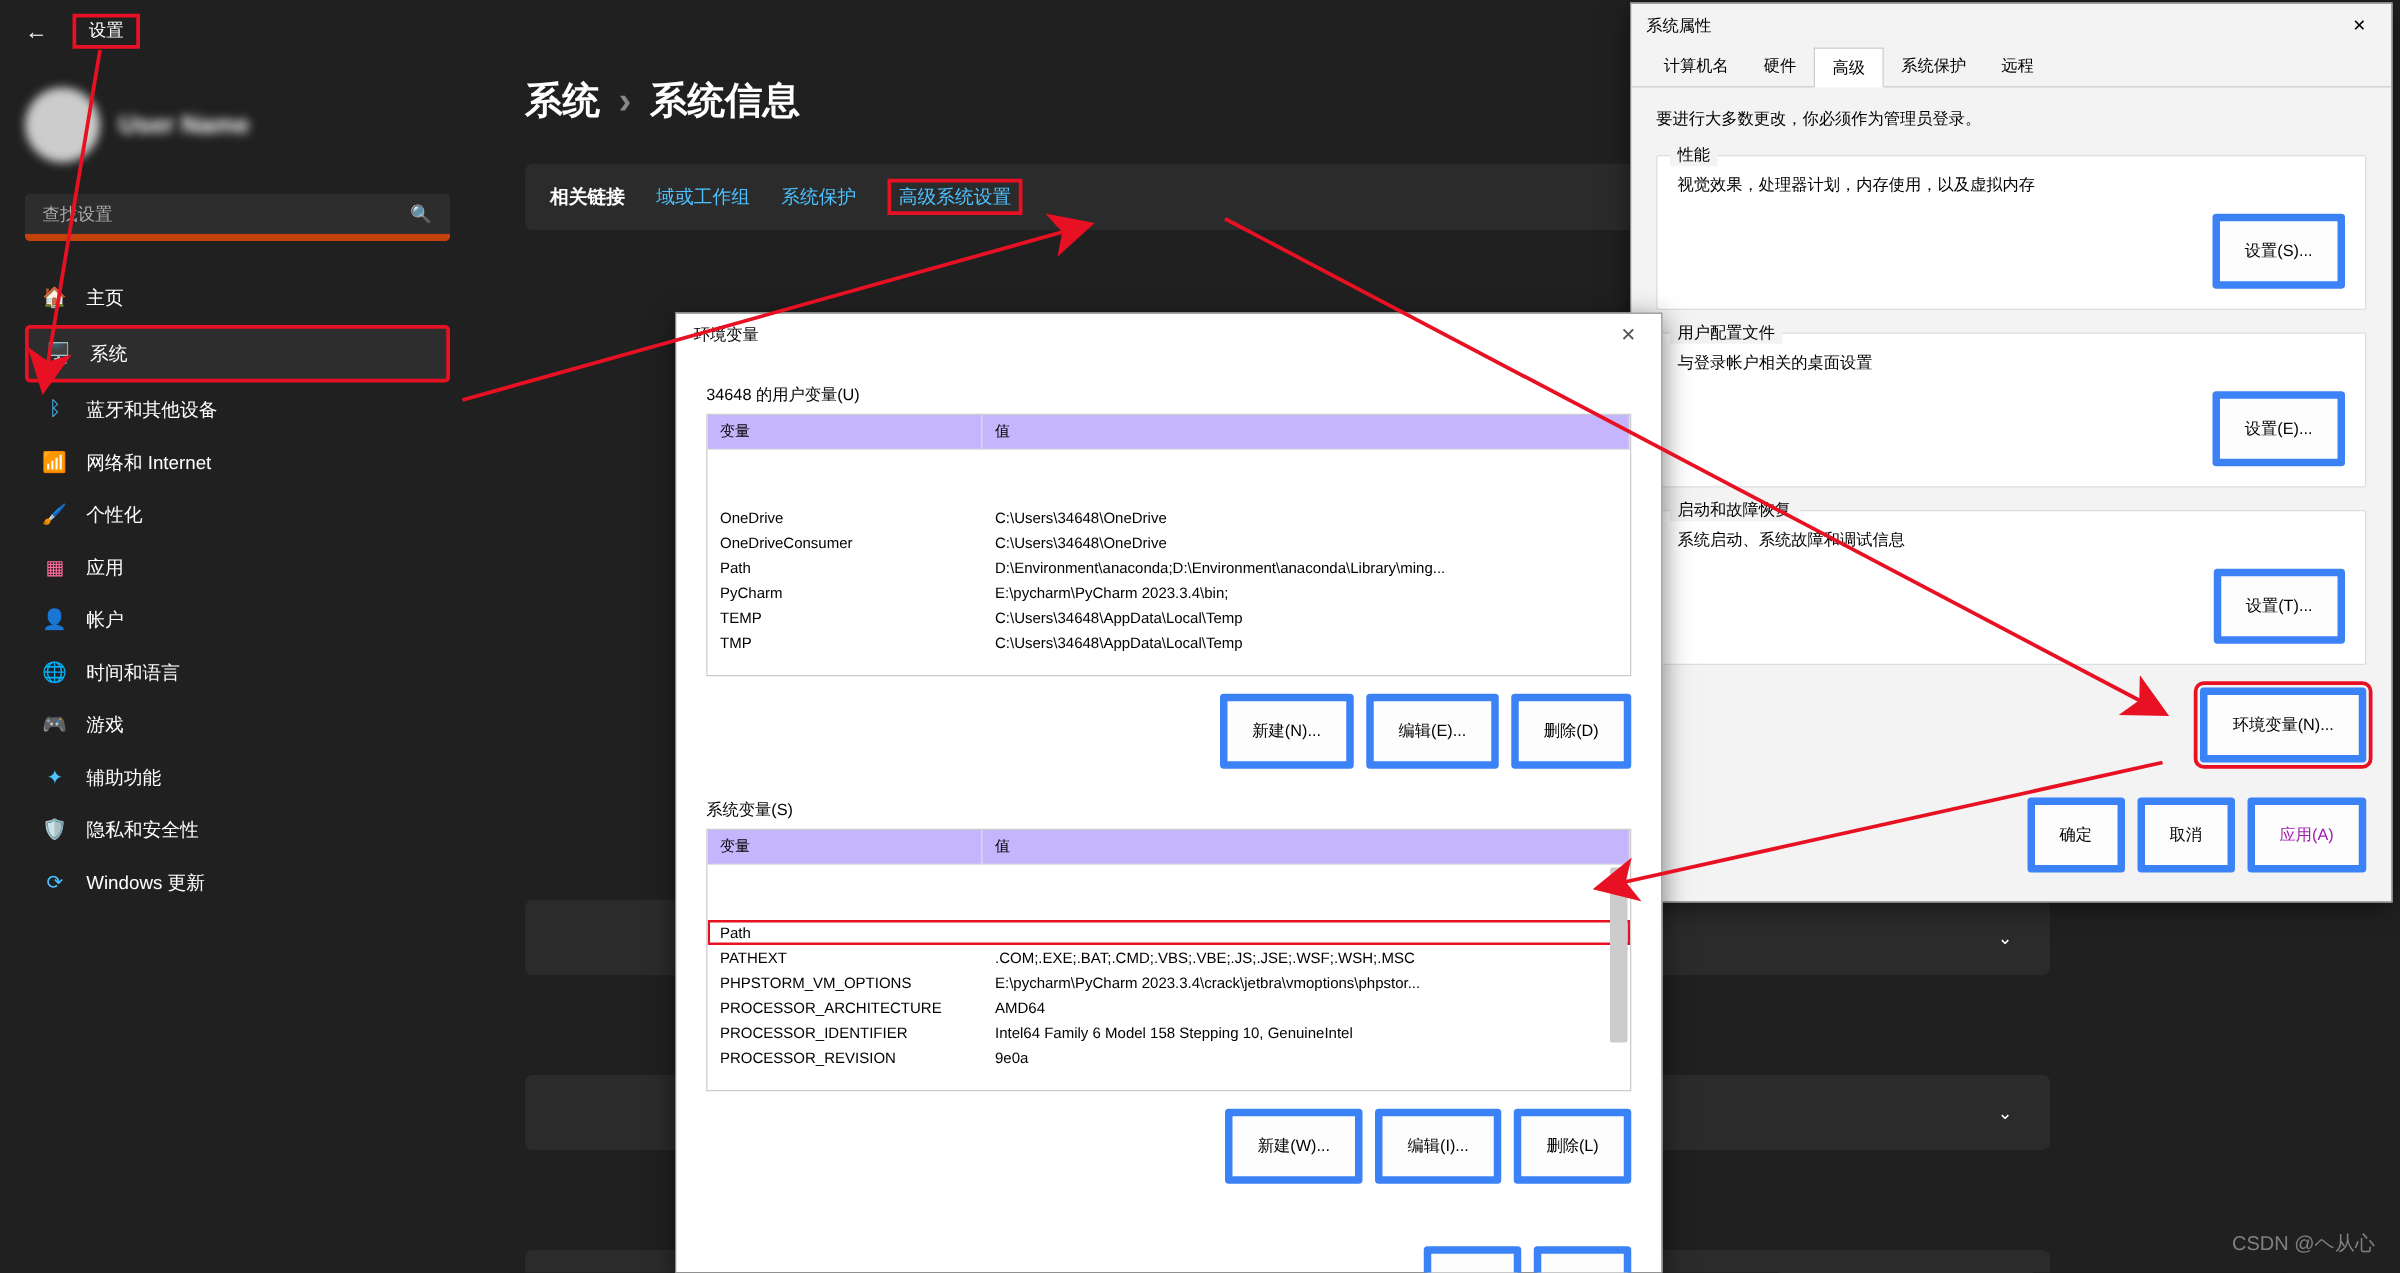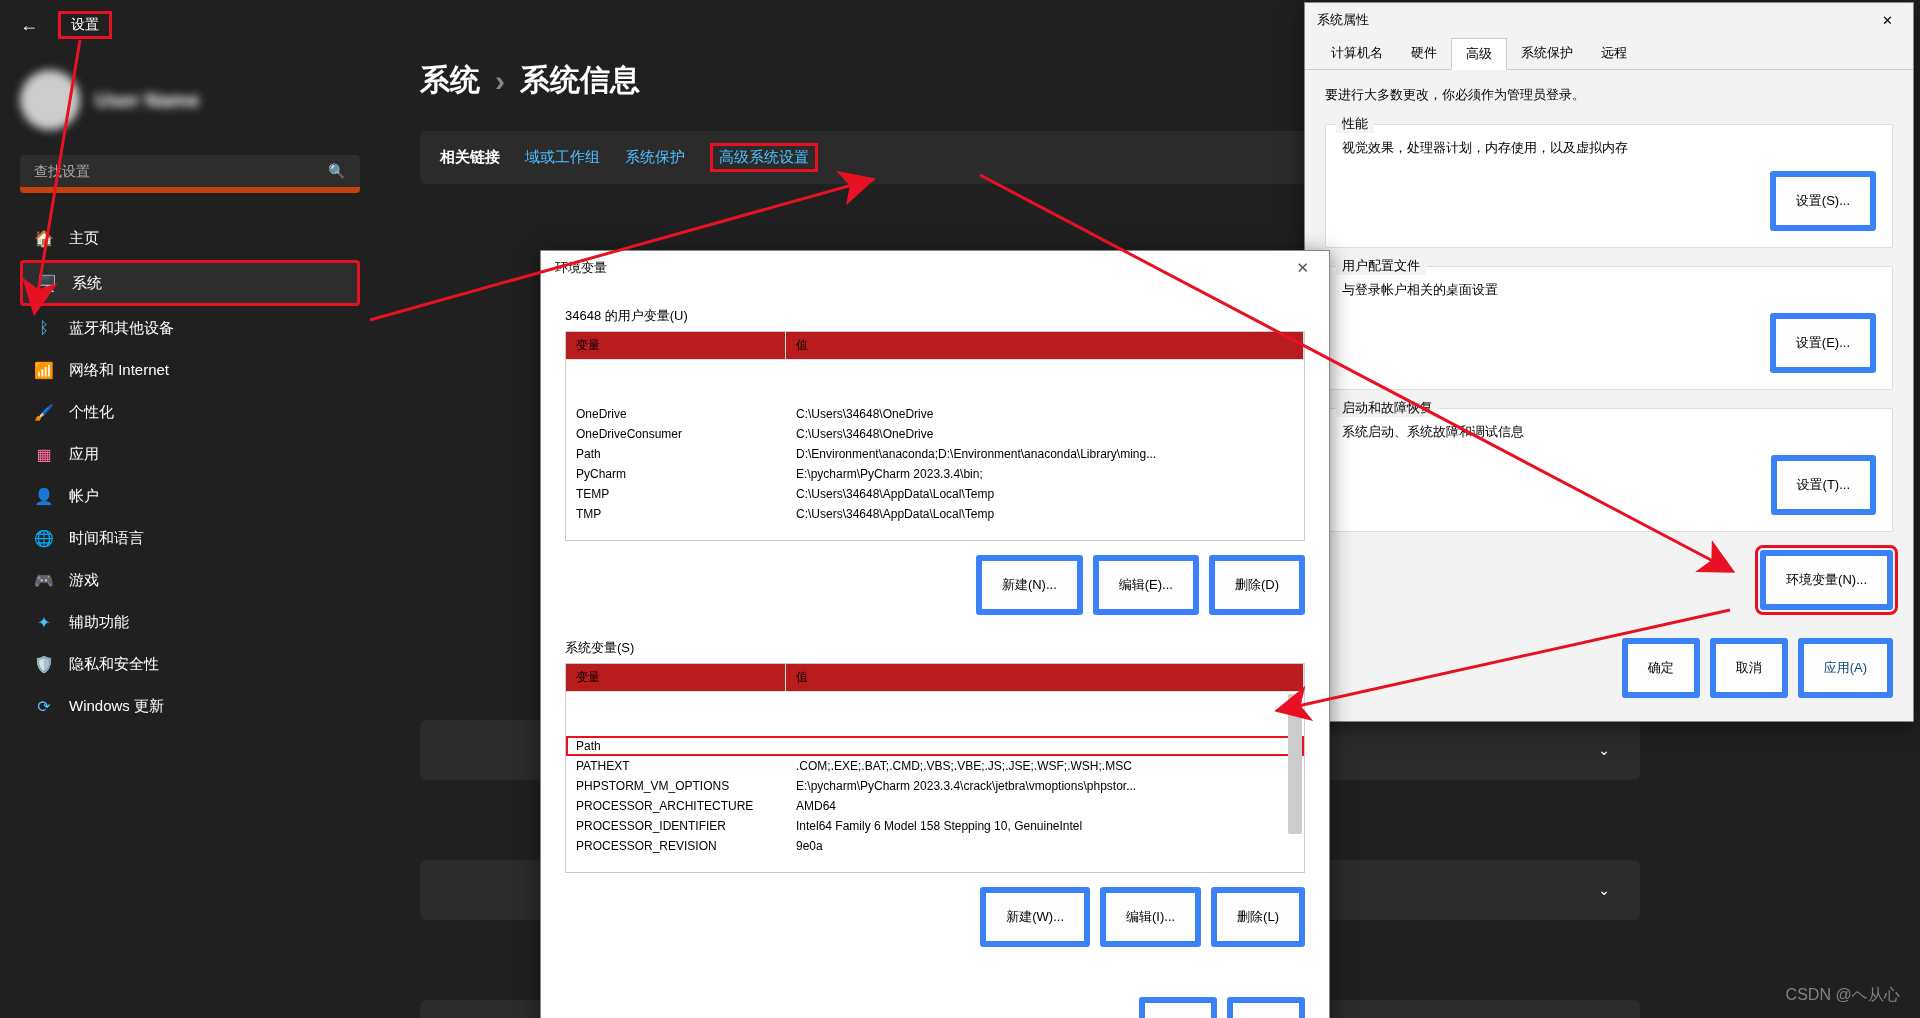--- a/index.html
+++ b/index.html
@@ -31,44 +31,44 @@
 .main { position: absolute; left: 420px; top: 60px; right: 0; }
 .breadcrumb { font-size: 30px; font-weight: 600; margin-bottom: 30px; display: flex; align-items: center; gap: 15px; }
 .breadcrumb-sep { color: #888; }
 .related-row { display: flex; align-items: center; gap: 25px; font-size: 15px; padding: 12px 20px; background: #2b2b2b; border-radius: 6px; width: 1200px; }
 .related-label { font-weight: 700; }
 .related-link { color: #4cc2ff; cursor: pointer; }
 .related-link.boxed { border: 3px solid #e81123; padding: 2px 6px; }
 
 
 .sys-props { position: absolute; right: 6px; top: 2px; width: 610px; height: 720px; background: #f3f3f3; color: #000; border: 1px solid #888; box-shadow: 0 4px 20px rgba(0,0,0,0.5); }
-.sp-title { display: flex; justify-content: space-between; align-items: flex-start; padding: 8px 12px; font-size: 13px; }
+.sp-title { display: flex; justify-content: space-between; align-items: center; padding: 8px 12px; font-size: 13px; }
 .sp-close { cursor: pointer; padding: 2px 8px; }
 .sp-tabs { display: flex; gap: 0; padding: 0 12px; border-bottom: 1px solid #ccc; font-size: 13px; }
 .sp-tab { padding: 6px 14px; cursor: pointer; }
 .sp-tab.active { background: #fff; border: 1px solid #ccc; border-bottom: 1px solid #fff; margin-bottom: -1px; }
 .sp-body { padding: 16px 20px; font-size: 13px; }
 .sp-note { margin-bottom: 20px; }
 .sp-section { border: 1px solid #ddd; border-radius: 2px; padding: 14px 16px 16px; margin-bottom: 18px; position: relative; background: #fff; }
 .sp-section-title { position: absolute; top: -10px; left: 10px; background: #f3f3f3; padding: 0 6px; font-size: 13px; }
 .sp-section-text { margin-bottom: 14px; }
 .sp-btn-row { display: flex; justify-content: flex-end; }
 .win-btn { background: #fdfdfd; border: 6px solid #3b82f6; padding: 15px 20px; font-size: 13px; cursor: pointer; border-radius: 3px; }
 .win-btn.boxed { outline: 3px solid #e81123; outline-offset: 2px; }
-.win-btn.disabled { color: #0c4a6e; }
+.win-btn.disabled { color: #a21caf; }
 .sp-footer { display: flex; justify-content: flex-end; gap: 10px; padding: 12px 20px; }
 
 
 .env-dialog { position: absolute; left: 540px; top: 250px; width: 790px; height: 775px; background: #fff; color: #000; border: 1px solid #888; box-shadow: 0 4px 20px rgba(0,0,0,0.5); font-size: 13px; }
 .env-title { display: flex; justify-content: space-between; padding: 8px 14px; }
 .env-close { cursor: pointer; padding: 0 6px; font-size: 15px; color: #555; }
 .env-body { padding: 10px 24px; }
 .env-group-label { margin: 12px 0 6px; font-size: 13px; }
 .env-table { border: 1px solid #ccc; height: 210px; overflow: hidden; position: relative; }
-.env-header { display: flex; background: #b91c1c; border-bottom: 1px solid #e0e0e0; font-size: 12px; }
+.env-header { display: flex; background: #c4b5fd; border-bottom: 1px solid #e0e0e0; font-size: 12px; }
 .env-header > div { padding: 5px 10px; border-right: 1px solid #e0e0e0; }
 .col-var { width: 220px; }
 .col-val { flex: 1; }
 .env-rows { overflow-y: auto; height: 180px; margin-top: 44px; }
 .env-row { display: flex; font-size: 12px; cursor: pointer; }
 .env-row.boxed { outline: 2px solid #e81123; outline-offset: -2px; }
 .env-row > div { padding: 3px 10px; white-space: nowrap; overflow: hidden; text-overflow: ellipsis; }
 .env-btns { display: flex; justify-content: flex-end; gap: 10px; margin: 14px 0 24px; }
 .env-footer { display: flex; justify-content: flex-end; gap: 10px; padding: 16px 24px; }
 .scroll-thumb { position: absolute; right: 2px; top: 30px; width: 14px; height: 140px; background: #ccc; border-radius: 2px; }

